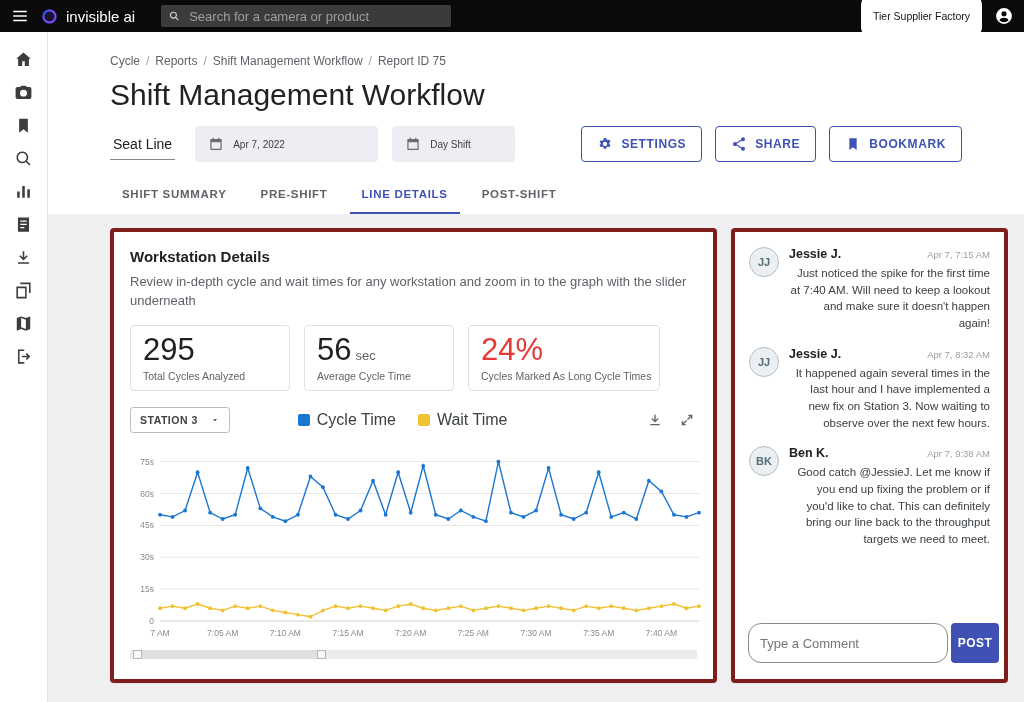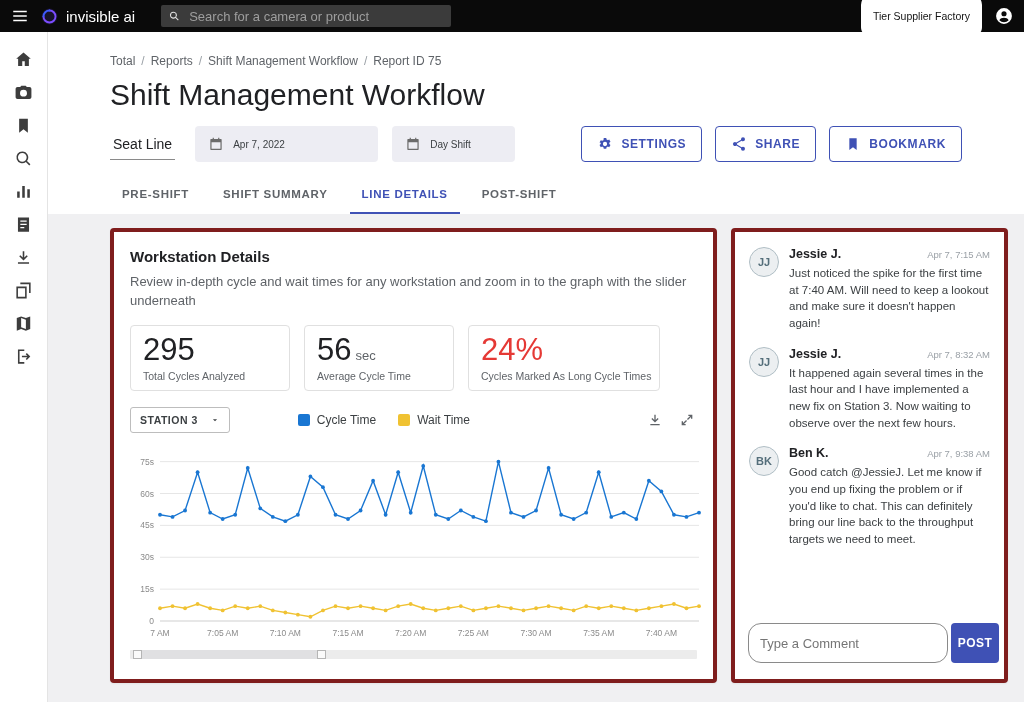--- a/index.html
+++ b/index.html
@@ -62,39 +62,39 @@
   .stat-line { display:flex; align-items:baseline; }
   .stat-value { font-size:31px; color:#202124; }
   .stat-unit-small { font-size:13px; color:#5f6368; margin-left:4px; }
   .stat-red .stat-value, .stat-red .stat-unit-big { color:var(--danger,#e53935); }
   .stat-unit-big { font-size:31px; }
   .stat-label { font-size:10.5px; color:#5f6368; margin-top:2px; white-space:nowrap; }
 
   .chart-controls { display:flex; align-items:center; margin-top:16px; }
   .station-select { display:flex; align-items:center; gap:12px; border:1px solid #bdbdbd; border-radius:3px; padding:6px 9px; font-size:10.5px; font-weight:700; letter-spacing:.5px; color:#3c4043; cursor:pointer; }
   .legend { display:flex; gap:22px; margin-left:68px; align-items:center; }
-  .legend-item { display:flex; align-items:center; gap:7px; font-size:12px; color:#3c4043; }
+  .legend-item { display:flex; align-items:center; gap:7px; font-size:16px; color:#3c4043; }
   .legend-swatch { width:12px; height:12px; border-radius:2px; }
   .chart-icons { margin-left:auto; display:flex; gap:16px; padding-right:2px; }
   .chart-icon { cursor:pointer; display:flex; }
   .chart-icon svg { fill:#5f6368; }
 
   .chart-wrap { margin-top:10px; }
   #cycle-chart { display:block; width:575px; height:198px; }
   #cycle-chart text { font-family:"Liberation Sans",sans-serif; font-size:8.5px; fill:#8a8a8a; }
 
   .zoom-slider { margin-top:9px; height:9px; background:#ececec; position:relative; border-radius:1px; cursor:pointer; }
   .zoom-range { position:absolute; top:0; bottom:0; left:3px; width:33%; background:#e0e0e2; }
   .zoom-handle { position:absolute; top:0; width:9px; height:9px; background:#fafafa; border:1px solid #b5b5b5; cursor:ew-resize; }
   .zoom-handle.h1 { left:3px; } .zoom-handle.h2 { left:33%; }
 
   
   .comments-card { width:277px; height:455px; display:flex; flex-direction:column; }
   .comments-list { flex:1; overflow:hidden; padding:15px 14px 0; }
-  .comment { display:flex; gap:10px; margin-bottom:15px; }
+  .comment { display:flex; gap:10px; margin-bottom:15px;text-align:right; }
   .avatar { width:30px; height:30px; flex:none; border-radius:50%; background:#eceff1; border:1px solid #b0bec5; color:#546e7a; font-size:11px; font-weight:700; display:flex; align-items:center; justify-content:center; }
   .comment-body { flex:1; min-width:0; }
   .comment-head { display:flex; justify-content:space-between; align-items:baseline; }
   .comment-author { font-size:12.5px; font-weight:700; color:#202124; }
   .comment-time { font-size:9.5px; color:#9aa0a6; }
   .comment-text { font-size:11.5px; color:#3c4043; line-height:1.45; margin-top:4px; }
   .comment-input-row { padding:12px 13px 16px; display:flex; gap:3px; }
   .comment-input { flex:1; height:40px; border:1px solid #8a8a8a; border-radius:13px; padding:0 11px; font-size:13px; color:#202124; outline:none; font-family:"Liberation Sans",sans-serif; }
   .comment-input::placeholder { color:#757575; }
   .post-btn { width:48px; height:40px; flex:none; background:var(--accent,#3f51b5); color:#fff; border:none; border-radius:4px; font-size:12px; font-weight:700; letter-spacing:.5px; cursor:pointer; font-family:"Liberation Sans",sans-serif; }
@@ -187,21 +187,21 @@
     <span class="side-icon">
         <svg viewBox="0 0 24 24">
           <path d="M13 3H5v18h8v-2H7V5h6zM16.2 7.6 14.8 9l2 2H10v2h6.8l-2 2 1.4 1.4L20.6 12z"></path>
         </svg>
       </span>
   </nav>
 
   <main class="content">
     <div class="head">
       <div class="breadcrumb">
-        <span class="crumb">Total</span>
+        <span class="crumb">Cycle</span>
         <span class="crumb-sep">/</span>
         <span class="crumb">Reports</span>
         <span class="crumb-sep">/</span>
         <span class="crumb">Shift Management Workflow</span>
         <span class="crumb-sep">/</span>
         <span class="crumb">Report ID 75</span>
       </div>
 
       <div class="page-title">Shift Management Workflow</div>
 
@@ -246,22 +246,22 @@
               <svg width="16" height="16" viewBox="0 0 24 24">
                   <path d="M6.5 3.5h11V21L12 16.8 6.5 21z"></path>
                 </svg>
             </span>
             <span>BOOKMARK</span>
           </button>
         </div>
       </div>
 
       <div class="tabs">
+        <div class="tab">SHIFT SUMMARY</div>
         <div class="tab">PRE-SHIFT</div>
-        <div class="tab">SHIFT SUMMARY</div>
         <div class="tab active">LINE DETAILS</div>
         <div class="tab">POST-SHIFT</div>
       </div>
     </div>
 
     <div class="body-gray">
 
       <section class="card main-card">
         <div class="ws-title">Workstation Details</div>
         <div class="ws-desc">Review in-depth cycle and wait times for any workstation and zoom in to the graph with the slider underneath</div>

